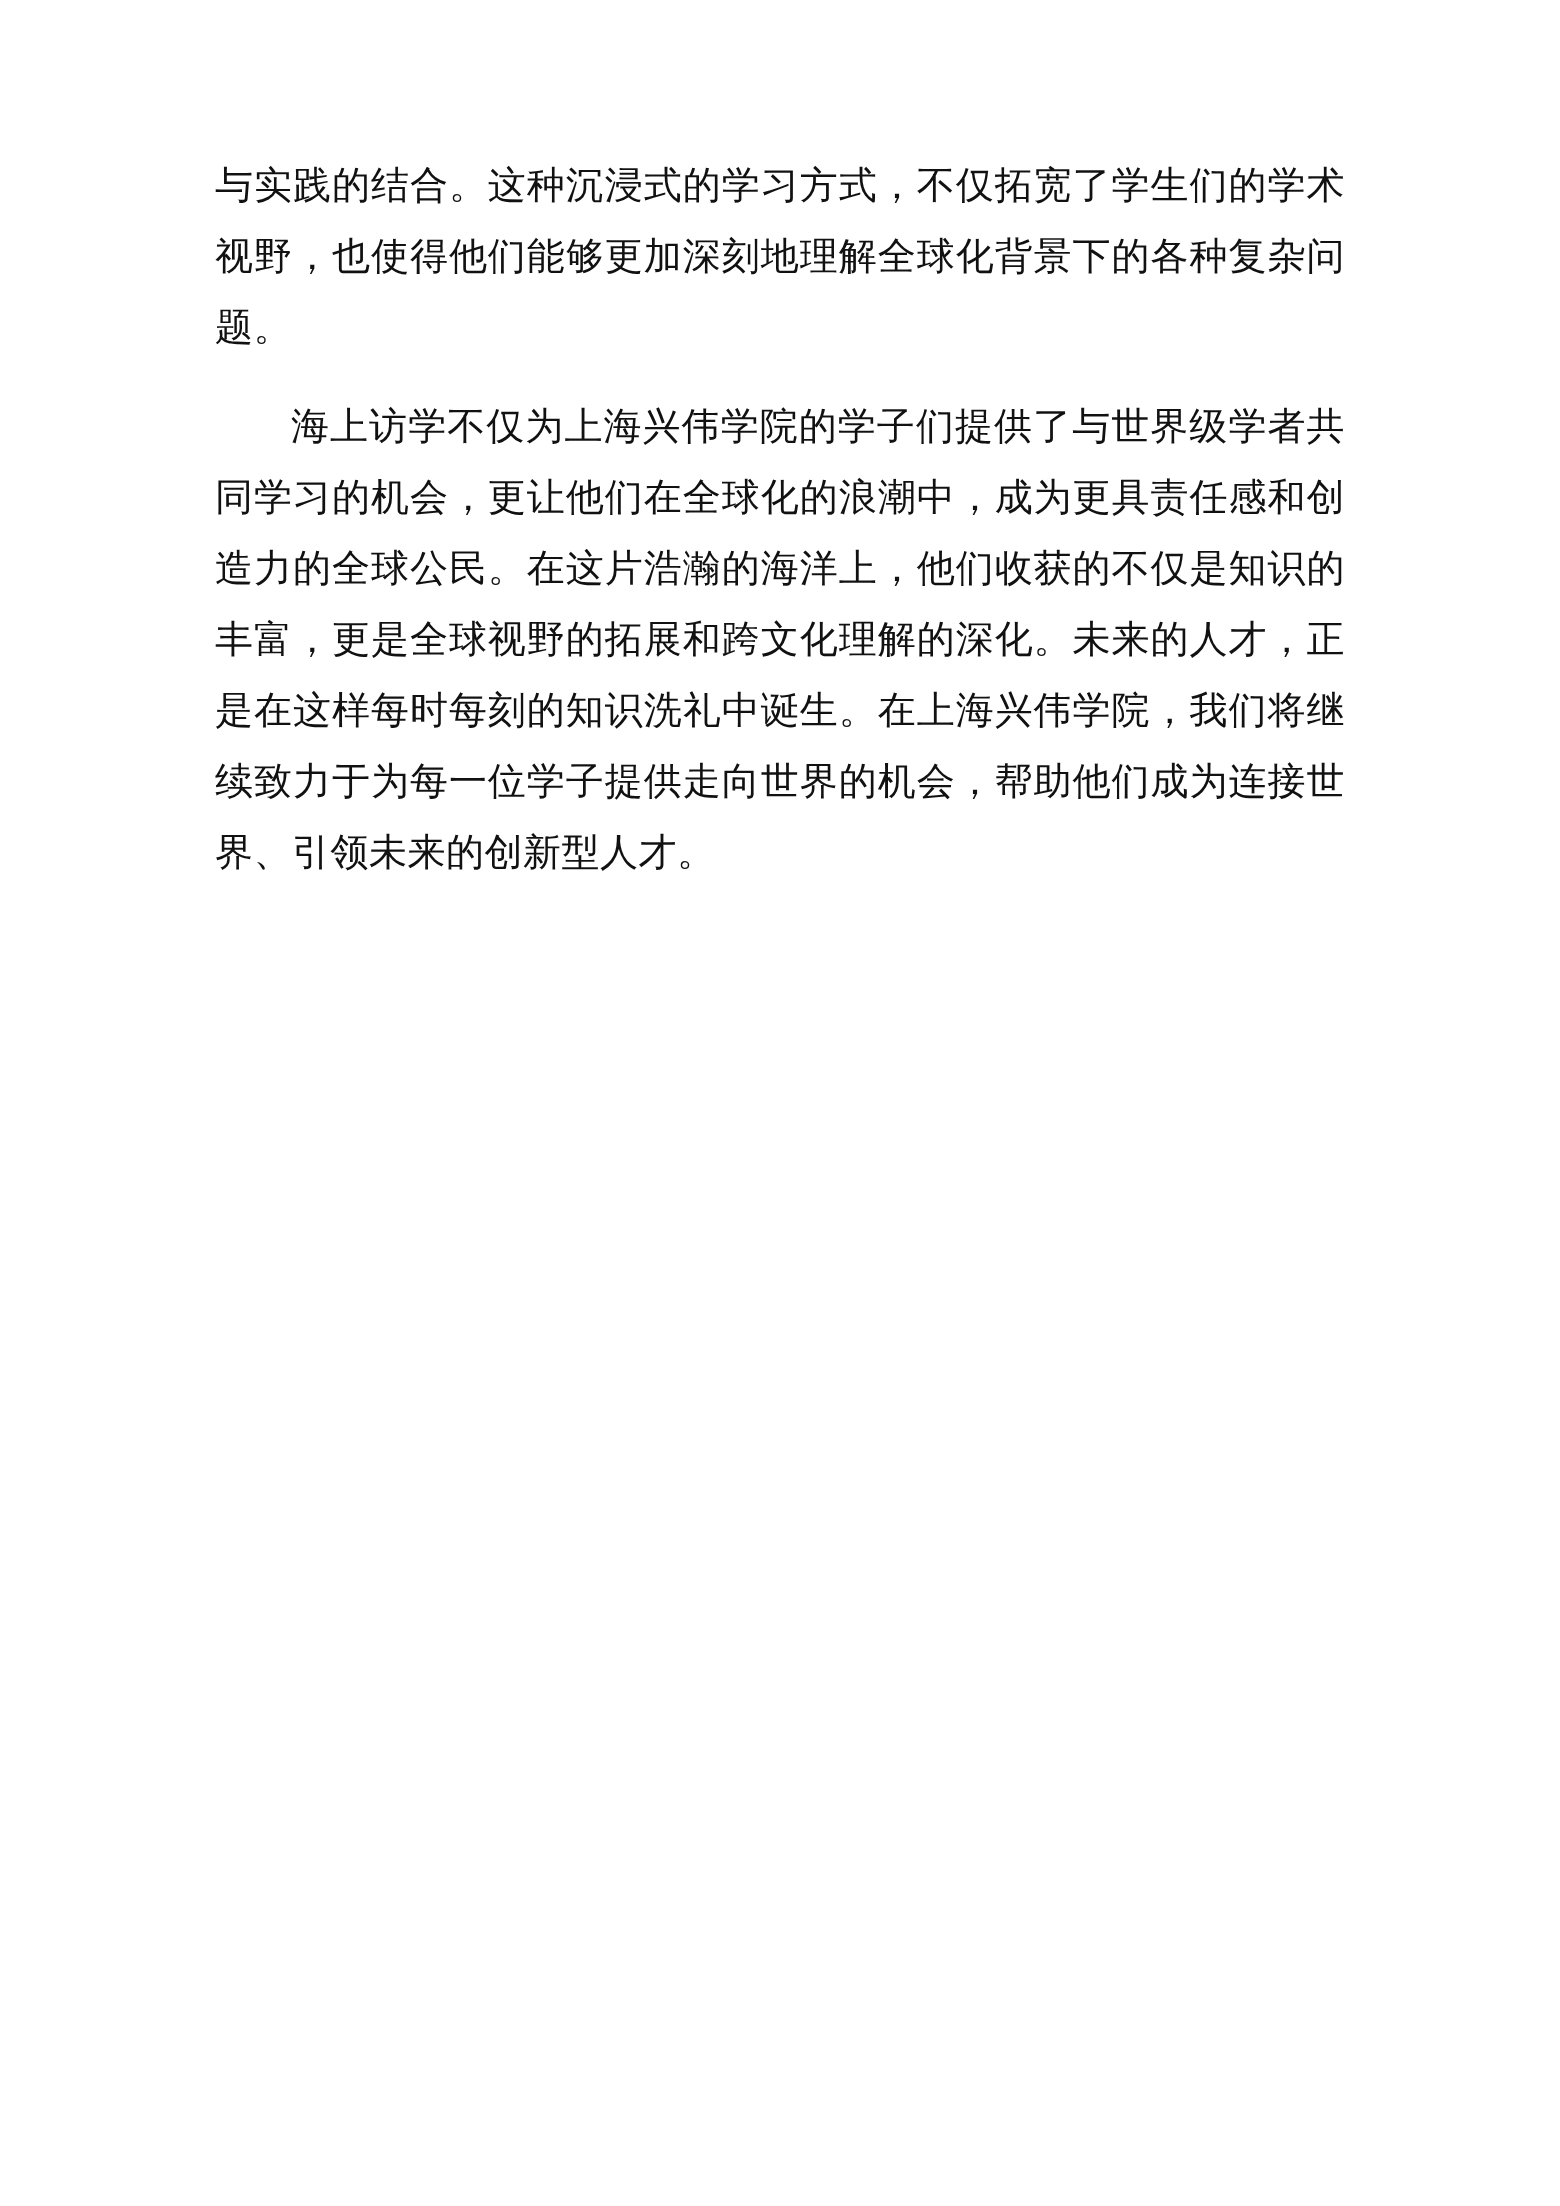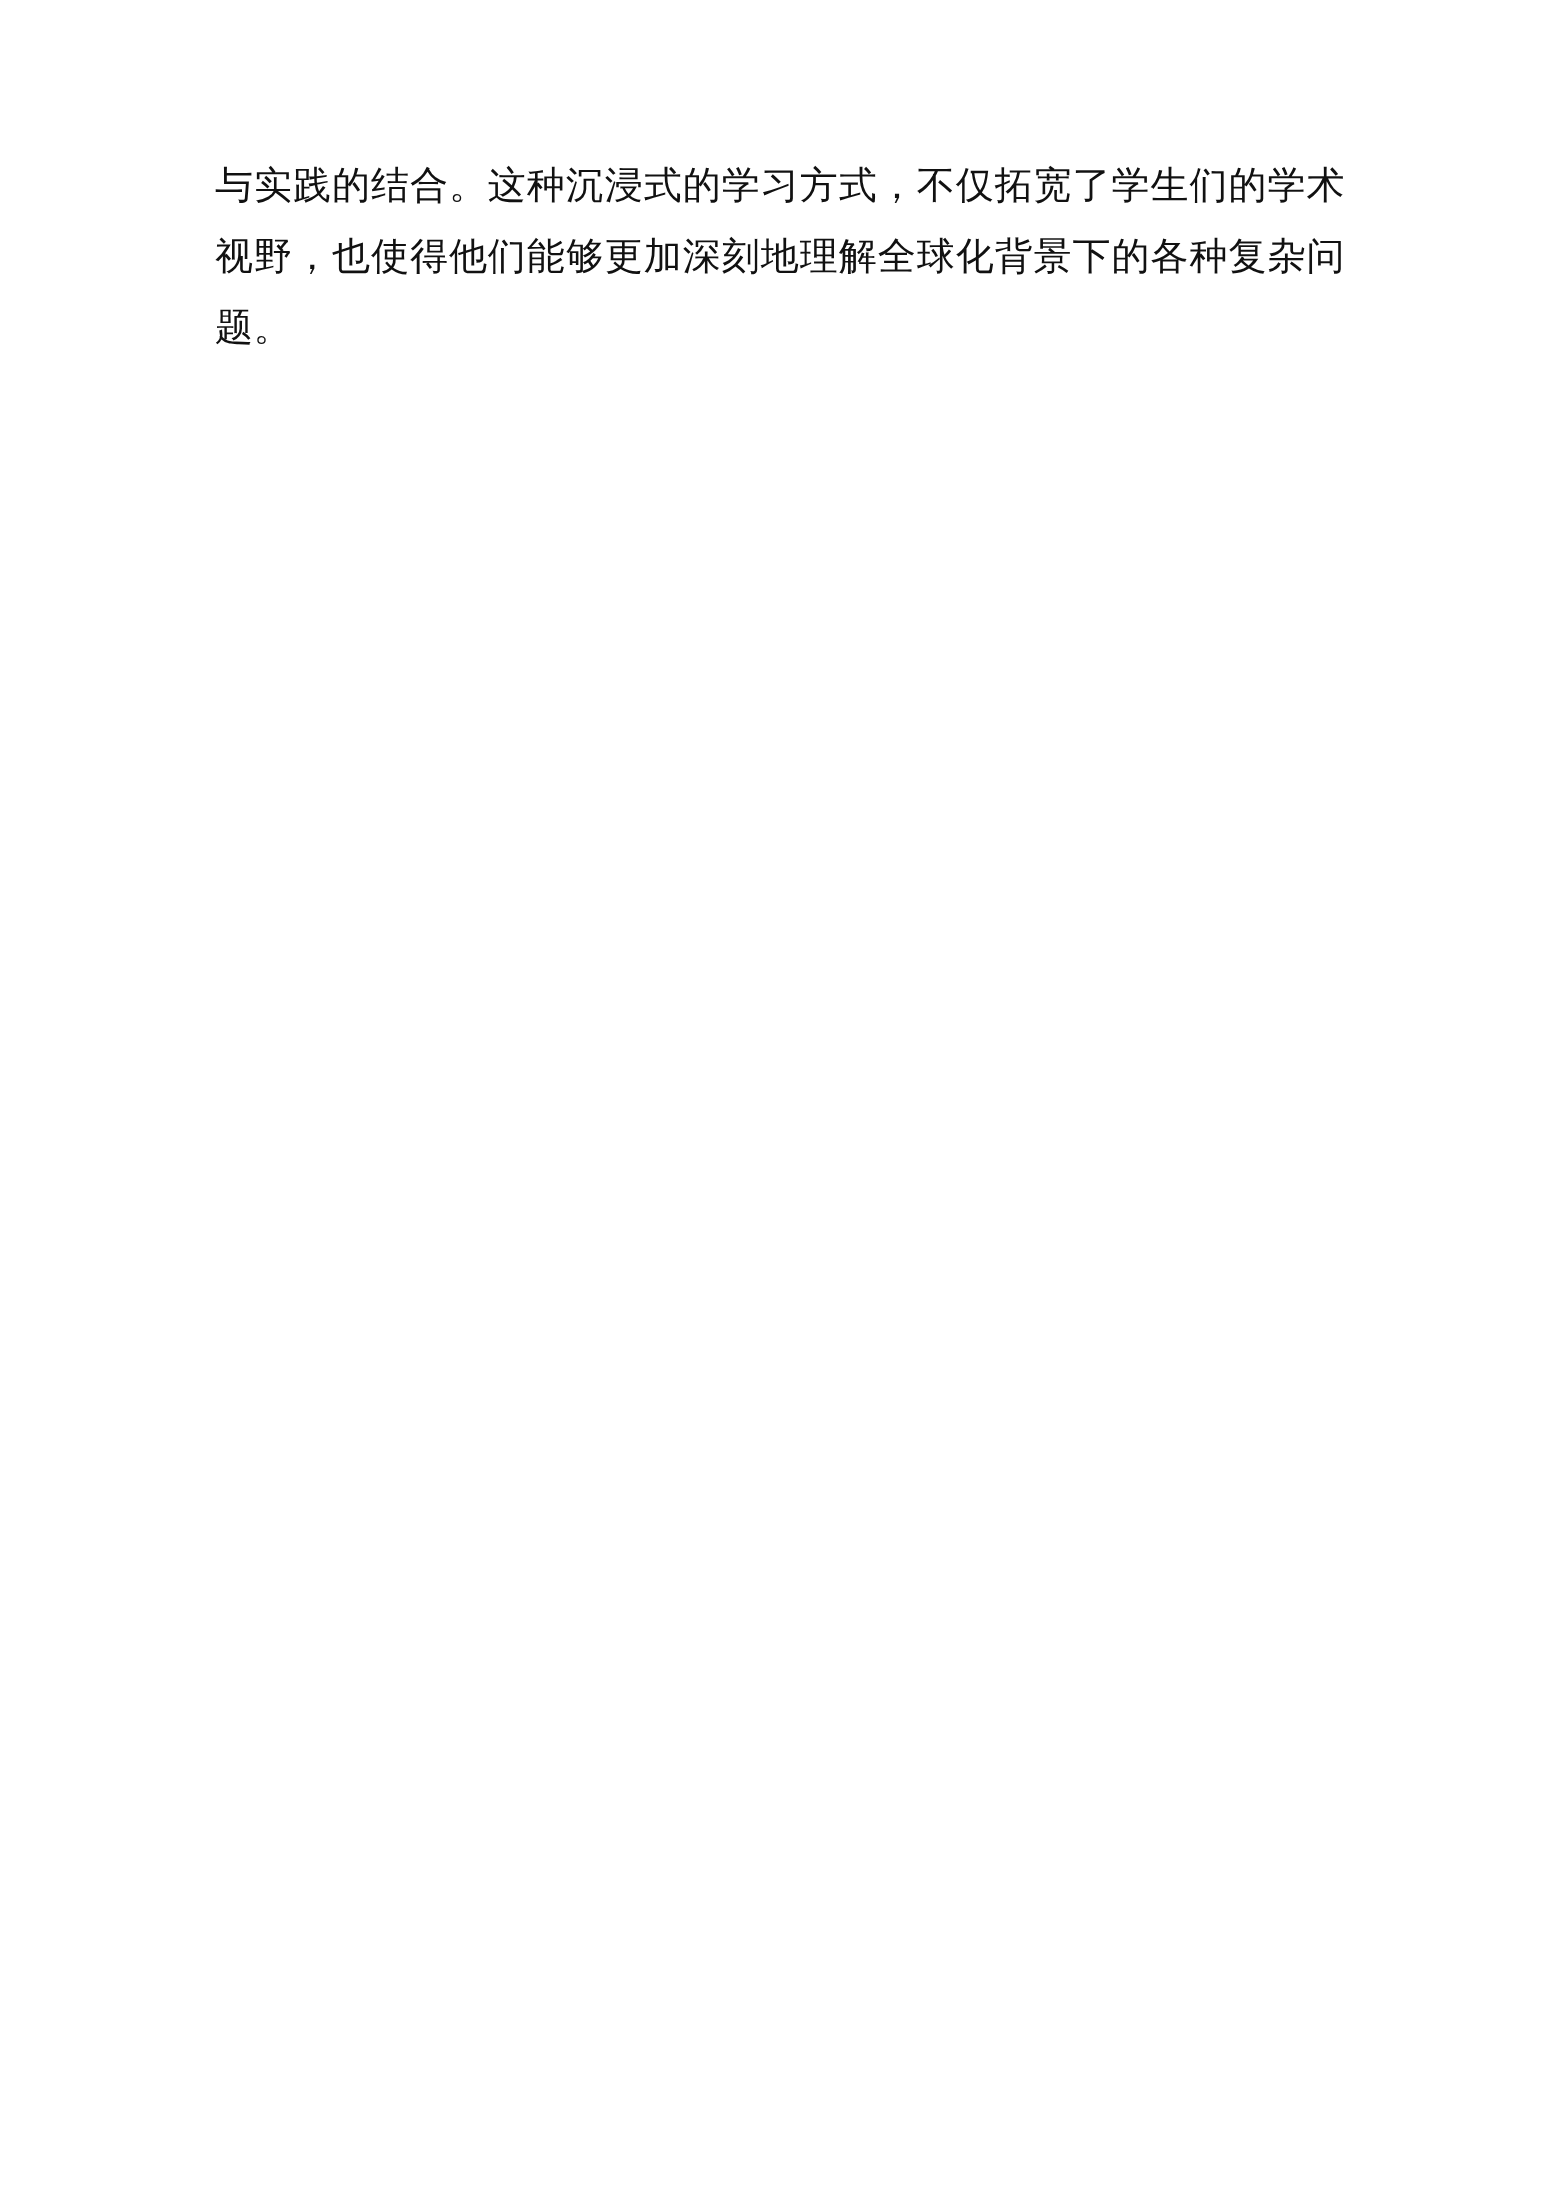--- a/index.html
+++ b/index.html
@@ -40,14 +40,15 @@
   .para:last-child {
     margin-bottom: 0;
   }
 </style>
 </head>
 <body>
 
 <div class="page">
   <div class="doc-body">
     <p class="para">与实践的结合。这种沉浸式的学习方式，不仅拓宽了学生们的学术视野，也使得他们能够更加深刻地理解全球化背景下的各种复杂问题。</p>
+    <p class="para indent">海上访学不仅为上海兴伟学院的学子们提供了与世界级学者共同学习的机会，更让他们在全球化的浪潮中，成为更具责任感和创造力的全球公民。在这片浩瀚的海洋上，他们收获的不仅是知识的丰富，更是全球视野的拓展和跨文化理解的深化。未来的人才，正是在这样每时每刻的知识洗礼中诞生。在上海兴伟学院，我们将继续致力于为每一位学子提供走向世界的机会，帮助他们成为连接世界、引领未来的创新型人才。</p>
   </div>
 </div>
 
 </body></html>

